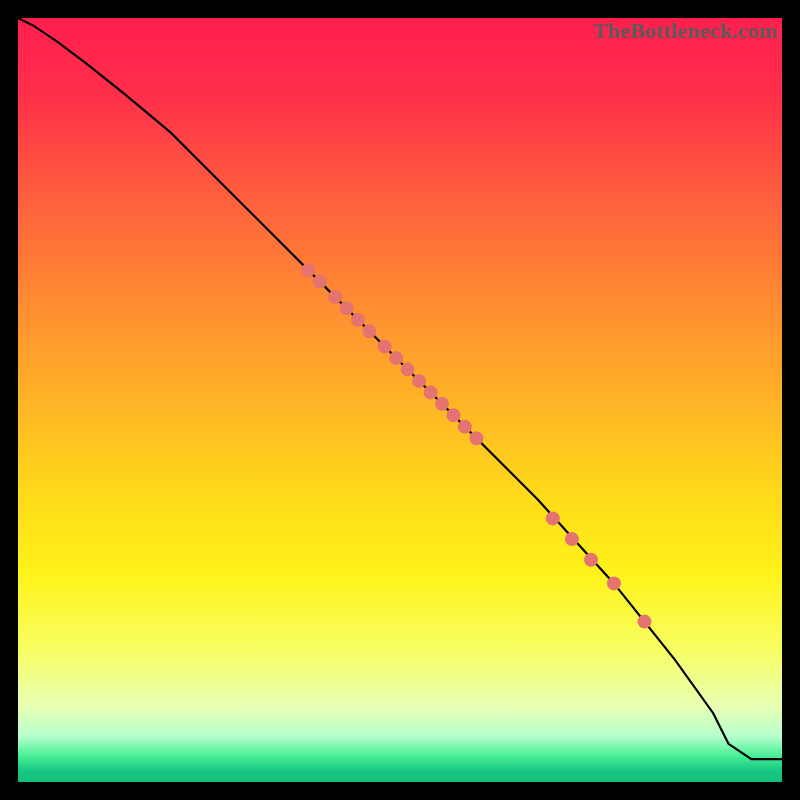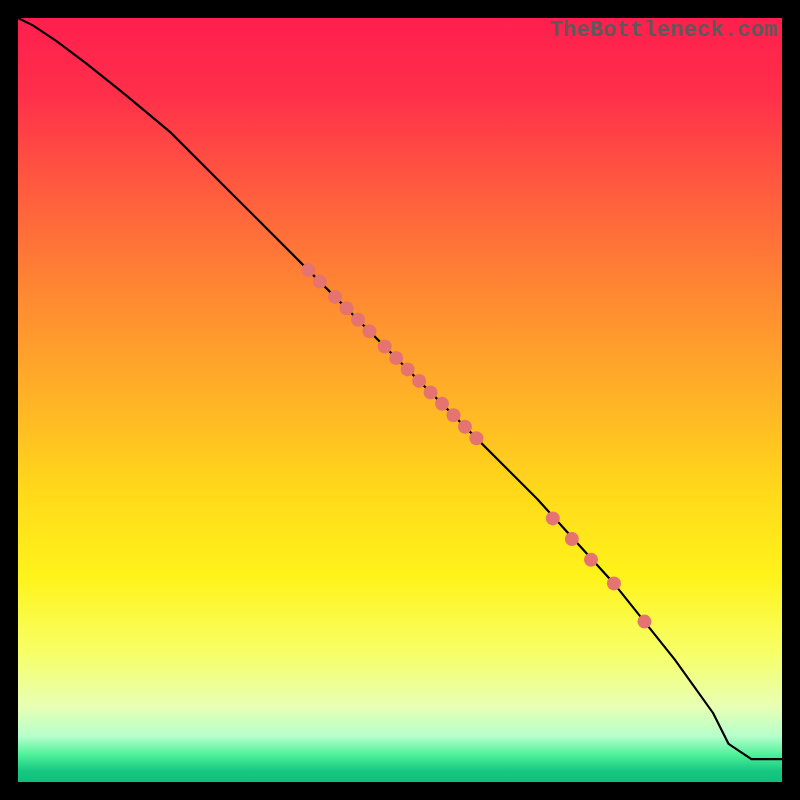--- a/index.html
+++ b/index.html
@@ -28,21 +28,21 @@
     inset: 0;
   }
   svg.overlay {
     position: absolute;
     inset: 0;
   }
   .watermark {
     position: absolute;
     top: 0;
     right: 4px;
-    font-family: Liberation Mono, monospace;
+    font-family: Liberation Serif, serif;
     font-size: 22px;
     font-weight: 600;
     color: #5a5a5a;
     letter-spacing: 0.2px;
     user-select: none;
   }
 </style>
 </head>
 <body>
 

